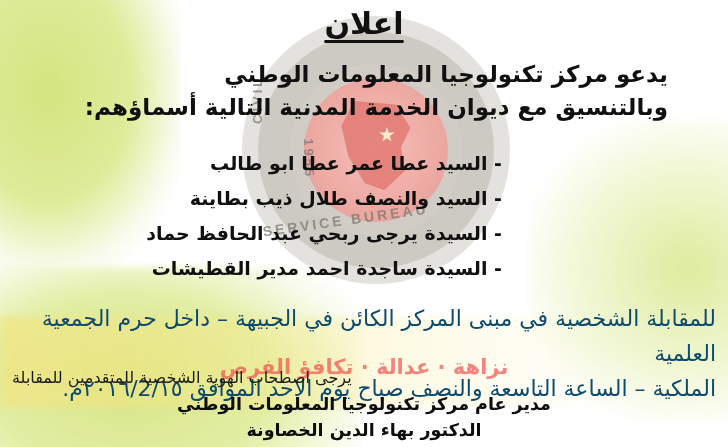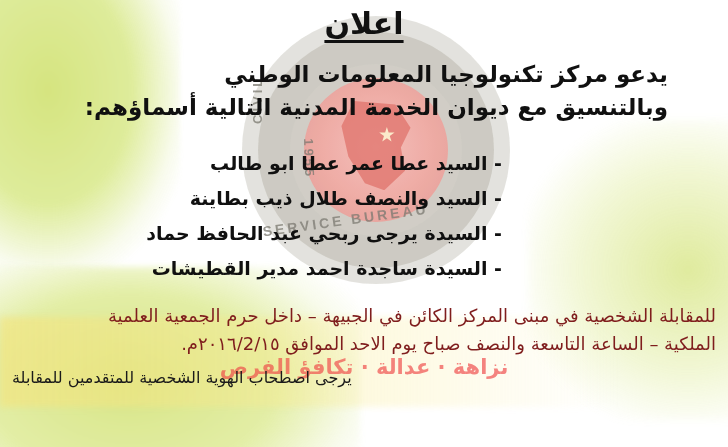--- a/index.html
+++ b/index.html
@@ -217,22 +217,22 @@
     text-align: right;
     padding-right: 200px;
     white-space: nowrap;
   }
 
   .details {
     position: absolute;
     top: 302px;
     right: 12px;
     left: 12px;
-    font-size: 18px;
-    color: #7f1d1d;
+    font-size: 22px;
+    color: #0c4a6e;
     line-height: 1.58;
     text-align: right;
   }
 
   .note {
     position: absolute;
     top: 368px;
     right: 12px;
     left: 12px;
     font-size: 16px;
@@ -298,15 +298,19 @@
       <div>- السيدة ساجدة احمد مدير القطيشات</div>
     </div>
 
     <div class="details">
       <div>للمقابلة الشخصية في مبنى المركز الكائن في الجبيهة – داخل حرم الجمعية العلمية</div>
       <div>الملكية – الساعة التاسعة والنصف صباح يوم الاحد الموافق ٢٠١٦/2/١٥م.</div>
     </div>
 
     <div class="note">يرجى اصطحاب الهوية الشخصية للمتقدمين للمقابلة</div>
 
+    <div class="signature">
+      <div>مدير عام مركز تكنولوجيا المعلومات الوطني</div>
+      <div class="sig-line2">الدكتور بهاء الدين الخصاونة</div>
+    </div>
 
   </div>
 </div>
 
 </body></html>

